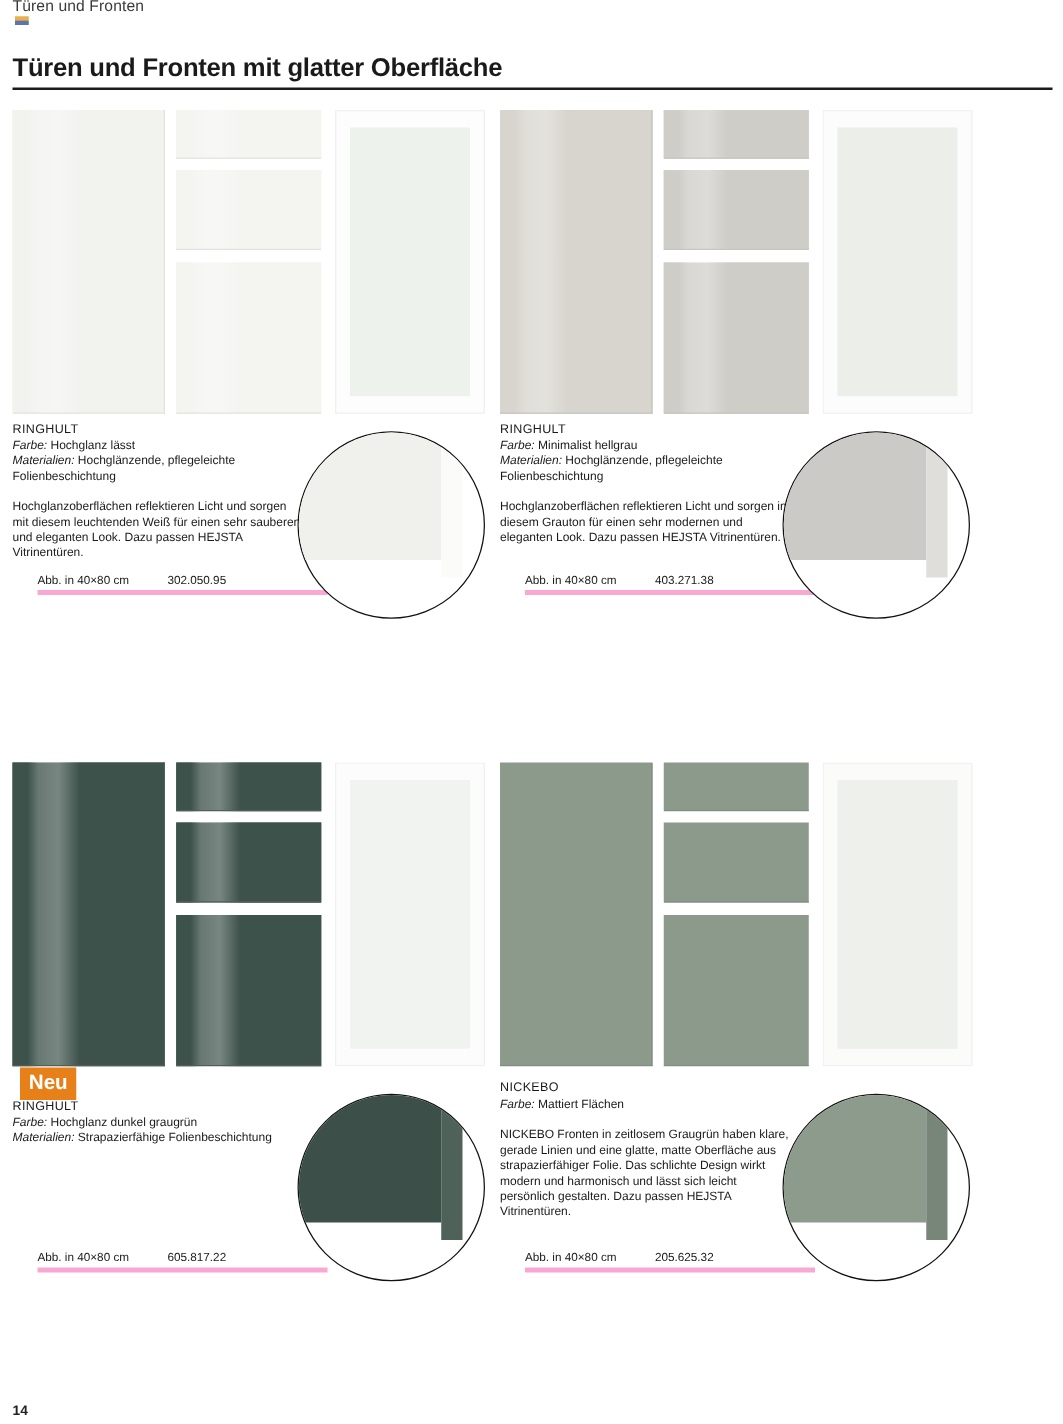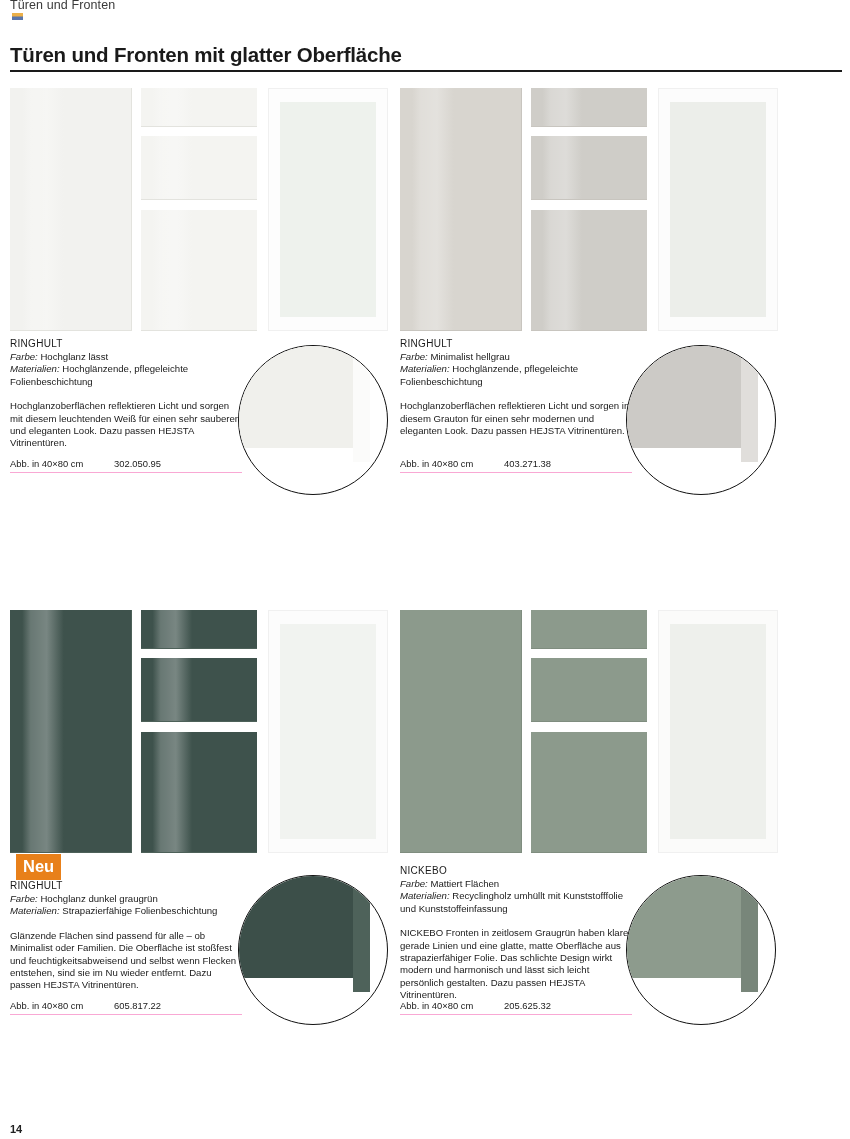--- a/index.html
+++ b/index.html
@@ -126,23 +126,24 @@
     letter-spacing: 0.3px;
     margin: 0 0 0.5px 0;
   }
   .spec { margin: 0; }
   .spec i { }
   .desc { margin: 12px 0 0 0; }
   .artline {
     position: absolute;
     width: 232px;
     font-size: 9.4px;
-    border-bottom: 1px solid #f9a8d4;
+    border-bottom: 4px solid #f9a8d4;
     padding-bottom: 3px;
     display: flex;
+    margin-left: 20px;
   }
   .artline .dim { width: 104px; }
   .artline .num { }
 
   
   .circle-inset {
     position: absolute;
     width: 150px;
     height: 150px;
     border-radius: 50%;
@@ -245,21 +246,20 @@
     <div class="glass-door" id="p2-gd" style="background: rgb(252, 252, 252);">
       <div class="glass-pane" id="p2-gp" style="background: rgb(241, 243, 240);"></div>
     </div>
   </div>
   <div class="neu-badge" style="top:212px;margin-top:32px;">Neu</div>
 </div>
 <div class="info" style="left:10px; top:880px;">
   <div class="pname">RINGHULT</div>
   <div class="spec"><i>Farbe:</i><span> Hochglanz dunkel graugrün</span></div>
   <div class="spec"><i>Materialien:</i><span> Strapazierfähige Folienbeschichtung</span></div>
-  <div class="desc">Glänzende Flächen sind passend für alle – ob Minimalist oder Familien. Die Oberfläche ist stoßfest und feuchtigkeitsabweisend und selbst wenn Flecken entstehen, sind sie im Nu wieder entfernt. Dazu passen HEJSTA Vitrinentüren.</div>
 </div>
 <div class="artline" style="left:10px; top:1000px;">
   <span class="dim">Abb. in 40×80 cm</span>
   <span class="num">605.817.22</span>
 </div>
 <div class="circle-inset" style="left:238px; top:875px;">
   <div class="edge-face" id="p2-ef" style="background: rgb(60, 79, 73);"></div>
   <div class="edge-side" id="p2-es" style="background: rgb(78, 98, 90);"></div>
 </div>
 
@@ -270,21 +270,20 @@
     <div class="drawer d2" id="p3-dr2" style="background: rgb(140, 154, 140); box-shadow: rgb(127, 141, 127) 0px -1px 0px inset;"></div>
     <div class="drawer d3" id="p3-dr3" style="background: rgb(140, 154, 140); box-shadow: rgb(127, 141, 127) 0px -1px 0px inset;"></div>
     <div class="glass-door" id="p3-gd" style="background: rgb(251, 251, 250);">
       <div class="glass-pane" id="p3-gp" style="background: rgb(238, 240, 236);"></div>
     </div>
   </div>
 </div>
 <div class="info" style="left:400px; top:865px;">
   <div class="pname">NICKEBO</div>
   <div class="spec"><i>Farbe:</i><span> Mattiert Flächen</span></div>
-  <div class="spec"><i>Materialien:</i><span> Recyclingholz umhüllt mit Kunststofffolie und Kunststoffeinfassung</span></div>
   <div class="desc">NICKEBO Fronten in zeitlosem Graugrün haben klare, gerade Linien und eine glatte, matte Oberfläche aus strapazierfähiger Folie. Das schlichte Design wirkt modern und harmonisch und lässt sich leicht persönlich gestalten. Dazu passen HEJSTA Vitrinentüren.</div>
 </div>
 <div class="artline" style="left:400px; top:1000px;">
   <span class="dim">Abb. in 40×80 cm</span>
   <span class="num">205.625.32</span>
 </div>
 <div class="circle-inset" style="left:626px; top:875px;">
   <div class="edge-face" id="p3-ef" style="background: rgb(141, 155, 141);"></div>
   <div class="edge-side" id="p3-es" style="background: rgb(120, 134, 122);"></div>
 </div>

